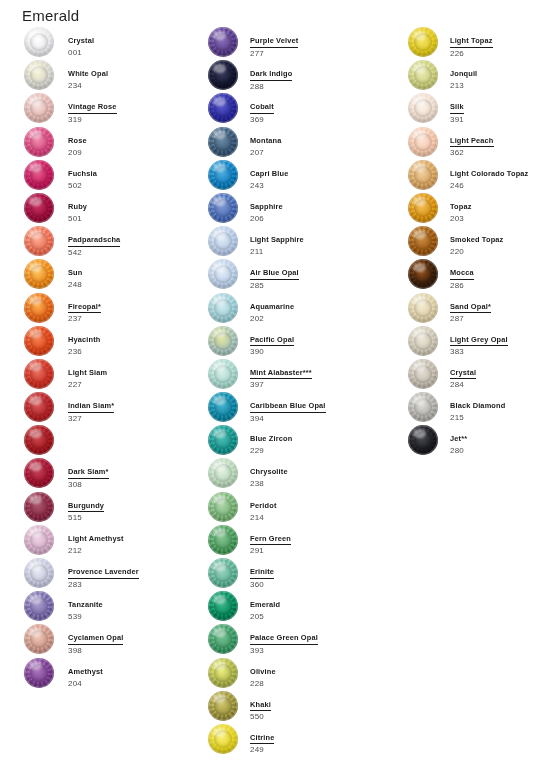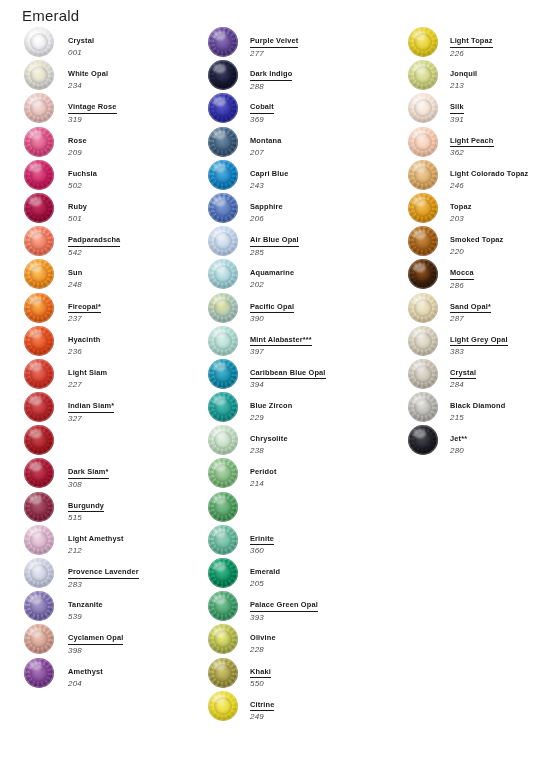--- a/index.html
+++ b/index.html
@@ -119,21 +119,20 @@
   }
   .c-code {
     display: block;
     font-size: 8px;
     font-weight: 400;
     line-height: 10.5px;
     letter-spacing: 0.2px;
     color: #4d4d4d;
     margin-top: 1px;
     font-family: "Liberation Sans", sans-serif;
-    font-style: italic;
   }
 </style>
 </head>
 <body style="background: rgb(255, 255, 255);">
 
 <div id="page">
 
   <div id="page-title">Emerald</div>
 
   <div class="columns">
@@ -367,20 +366,29 @@
         <div class="swatch-row">
           <div class="stone" style="background: radial-gradient(circle at 38% 32%, rgb(128, 153, 212) 0%, rgb(77, 111, 184) 52%, rgb(51, 79, 148) 100%);">
             <div class="spokes"></div>
             <div class="facet-core" style="background: radial-gradient(circle at 42% 38%, rgb(128, 153, 212) 0%, rgb(77, 111, 184) 78%);"></div>
             <div class="glint"></div>
             <div class="rim"></div>
           </div>
           <div class="label-wrap"><span class="c-name">Sapphire</span><span class="c-code">206</span></div>
         </div>
         <div class="swatch-row">
+          <div class="stone" style="background: radial-gradient(circle at 38% 32%, rgb(224, 235, 248) 0%, rgb(184, 203, 230) 52%, rgb(146, 171, 208) 100%);">
+            <div class="spokes"></div>
+            <div class="facet-core" style="background: radial-gradient(circle at 42% 38%, rgb(224, 235, 248) 0%, rgb(184, 203, 230) 78%);"></div>
+            <div class="glint"></div>
+            <div class="rim"></div>
+          </div>
+          <div class="label-wrap"><span class="c-name">Light Sapphire</span><span class="c-code">211</span></div>
+        </div>
+        <div class="swatch-row">
           <div class="stone" style="background: radial-gradient(circle at 38% 32%, rgb(227, 237, 249) 0%, rgb(188, 208, 232) 52%, rgb(151, 178, 210) 100%);">
             <div class="spokes"></div>
             <div class="facet-core" style="background: radial-gradient(circle at 42% 38%, rgb(227, 237, 249) 0%, rgb(188, 208, 232) 78%);"></div>
             <div class="glint"></div>
             <div class="rim"></div>
           </div>
           <div class="label-wrap"><span class="c-name underlined">Air Blue Opal</span><span class="c-code">285</span></div>
         </div>
         <div class="swatch-row">
           <div class="stone" style="background: radial-gradient(circle at 38% 32%, rgb(211, 236, 240) 0%, rgb(158, 207, 214) 52%, rgb(116, 173, 184) 100%);">
@@ -445,20 +453,21 @@
           </div>
           <div class="label-wrap"><span class="c-name">Peridot</span><span class="c-code">214</span></div>
         </div>
         <div class="swatch-row">
           <div class="stone" style="background: radial-gradient(circle at 38% 32%, rgb(132, 196, 145) 0%, rgb(77, 158, 94) 52%, rgb(47, 124, 65) 100%);">
             <div class="spokes"></div>
             <div class="facet-core" style="background: radial-gradient(circle at 42% 38%, rgb(132, 196, 145) 0%, rgb(77, 158, 94) 78%);"></div>
             <div class="glint"></div>
             <div class="rim"></div>
           </div>
+          <div class="label-wrap"><span class="c-name underlined">Fern Green</span><span class="c-code">291</span></div>
         </div>
         <div class="swatch-row">
           <div class="stone" style="background: radial-gradient(circle at 38% 32%, rgb(154, 211, 192) 0%, rgb(98, 181, 152) 52%, rgb(65, 148, 122) 100%);">
             <div class="spokes"></div>
             <div class="facet-core" style="background: radial-gradient(circle at 42% 38%, rgb(154, 211, 192) 0%, rgb(98, 181, 152) 78%);"></div>
             <div class="glint"></div>
             <div class="rim"></div>
           </div>
           <div class="label-wrap"><span class="c-name underlined">Erinite</span><span class="c-code">360</span></div>
         </div>

